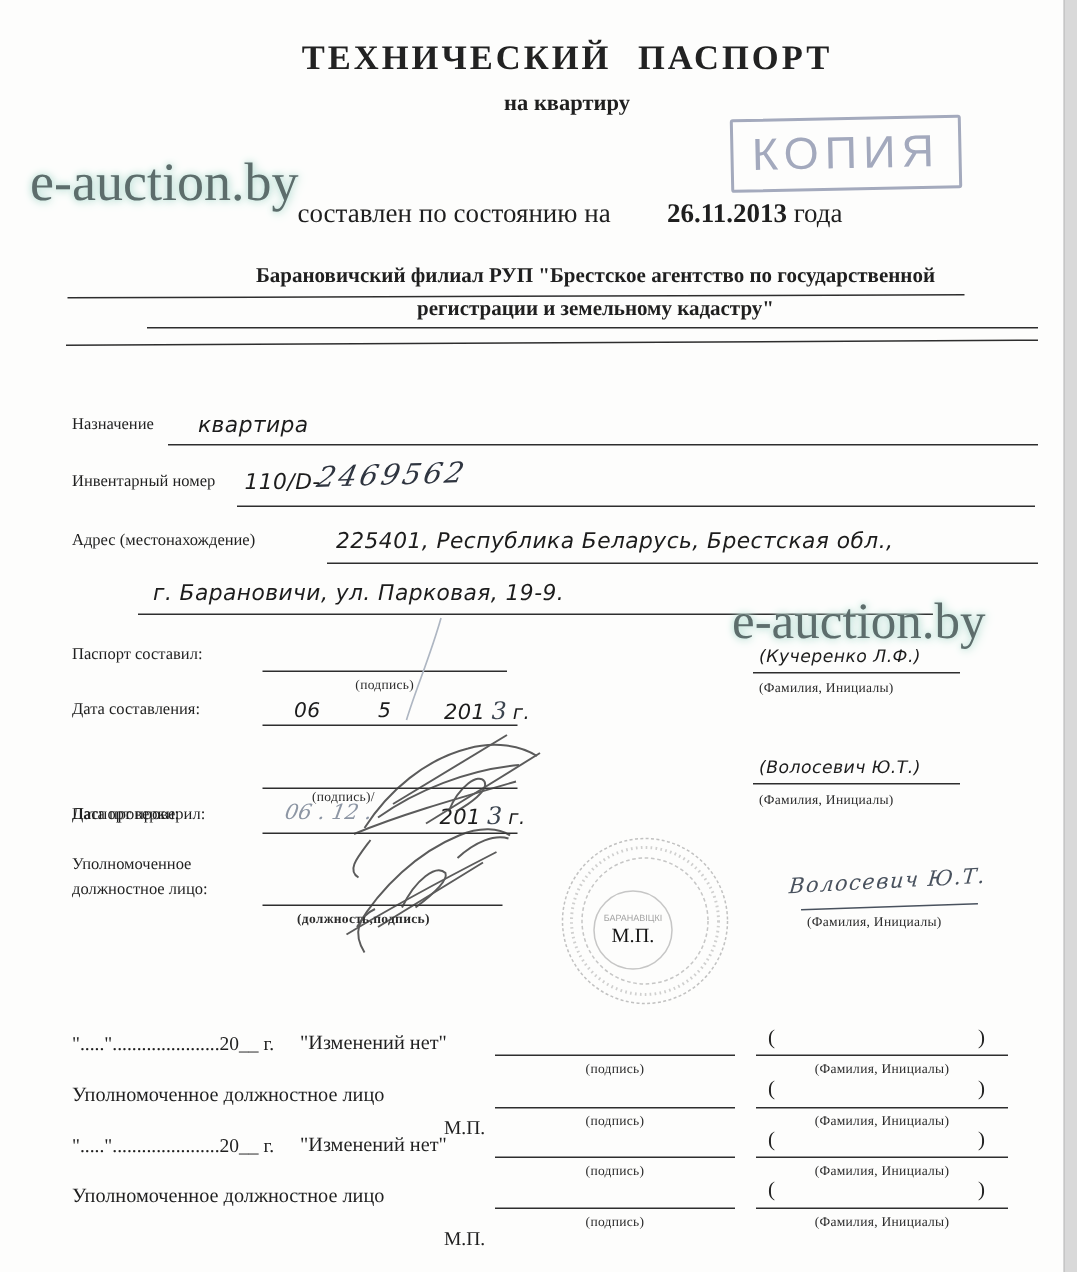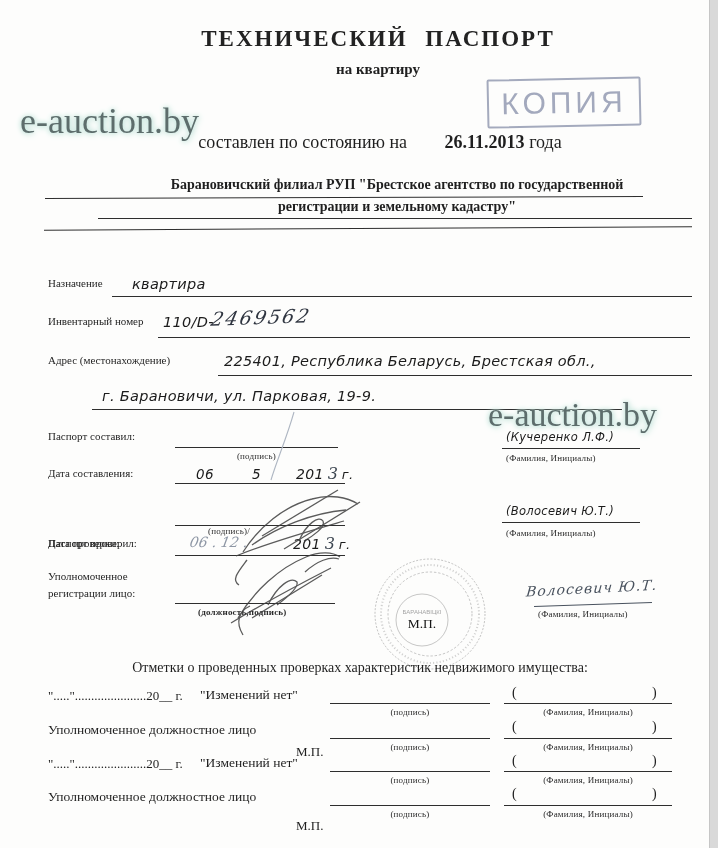--- a/index.html
+++ b/index.html
@@ -92,21 +92,21 @@
   <div class="abs lbl" style="left:48px;top:537px;text-align:center;">Дата проверки:</div>
   <div class="abs hand" style="left:190px;top:534px;font-size:14px;color:#8d96a4;transform:skewX(-10deg);">06 . 12 .</div>
   <div class="abs" style="left:293px;top:534px;white-space:nowrap;">
     <span class="fill" style="font-size:14px;">201</span>
     <span class="hand" style="font-size:16px;">3</span>
     <span class="fill" style="font-size:13px;">г.</span>
   </div>
   <div class="line" style="left:175px;top:555px;width:170px;"></div>
 
   <div class="abs lbl" style="left:48px;top:570px;">Уполномоченное</div>
-  <div class="abs lbl" style="left:48px;top:587px;">регистрации лицо:</div>
+  <div class="abs lbl" style="left:48px;top:587px;">должностное лицо:</div>
   <div class="line" style="left:175px;top:603px;width:160px;"></div>
   <div class="abs small" style="left:198px;top:607px;font-weight:bold;">(должность,подпись)</div>
 
   <svg class="abs" style="left:370px;top:556px;" width="120" height="118" viewBox="0 0 120 118">
     <circle cx="60" cy="58" r="55" fill="none" stroke="#8f8f8f" stroke-width="1" stroke-dasharray="2 1.6" opacity="0.55"></circle>
     <circle cx="60" cy="58" r="49" fill="none" stroke="#9a9a9a" stroke-width="2" stroke-dasharray="1.1 2.2" opacity="0.45"></circle>
     <circle cx="60" cy="58" r="42" fill="none" stroke="#8f8f8f" stroke-width="1" stroke-dasharray="2.4 1.8" opacity="0.5"></circle>
     <circle cx="52" cy="64" r="26" fill="none" stroke="#8f8f8f" stroke-width="1" opacity="0.5"></circle>
     <text x="52" y="58" text-anchor="middle" font-size="6" fill="#949494" opacity="0.85" font-family="Liberation Sans, sans-serif">БАРАНАВІЦКІ</text>
     <text x="52" y="72" text-anchor="middle" font-size="13.5" fill="#161616" font-family="Liberation Serif, serif">М.П.</text>
@@ -130,21 +130,20 @@
     <g stroke="#3f3f3f" stroke-width="1.3" opacity="0.85">
       <path d="M238,618 C254,591 279,568 306,557 C320,551 333,552 340,557"></path>
       <path d="M231,623 C259,606 296,586 331,568"></path>
       <path d="M268,605 C277,586 291,576 297,582 C299,588 285,599 277,605"></path>
       <path d="M305,572 C317,561 330,556 339,559"></path>
       <path d="M243,635 C235,622 239,611 250,606"></path>
       <path d="M252,618 L322,575"></path>
     </g>
   </svg>
 
-  <div class="abs ctr" style="left:30px;top:660px;width:660px;font-size:14px;">Отметки о проведенных проверках характеристик недвижимого имущества:</div>
 
   <div class="abs lbl" style="left:48px;top:688px;font-size:13px;">"....."......................20__ г.</div>
   <div class="abs lbl" style="left:200px;top:687px;font-size:13.5px;">"Изменений нет"</div>
   <div class="line" style="left:330px;top:703px;width:160px;"></div>
   <div class="abs ctr small" style="left:330px;top:707px;width:160px;">(подпись)</div>
   <div class="abs paren" style="left:512px;top:685px;">(</div>
   <div class="abs paren" style="left:652px;top:685px;">)</div>
   <div class="line" style="left:504px;top:703px;width:168px;"></div>
   <div class="abs ctr small" style="left:504px;top:707px;width:168px;">(Фамилия, Инициалы)</div>
 

